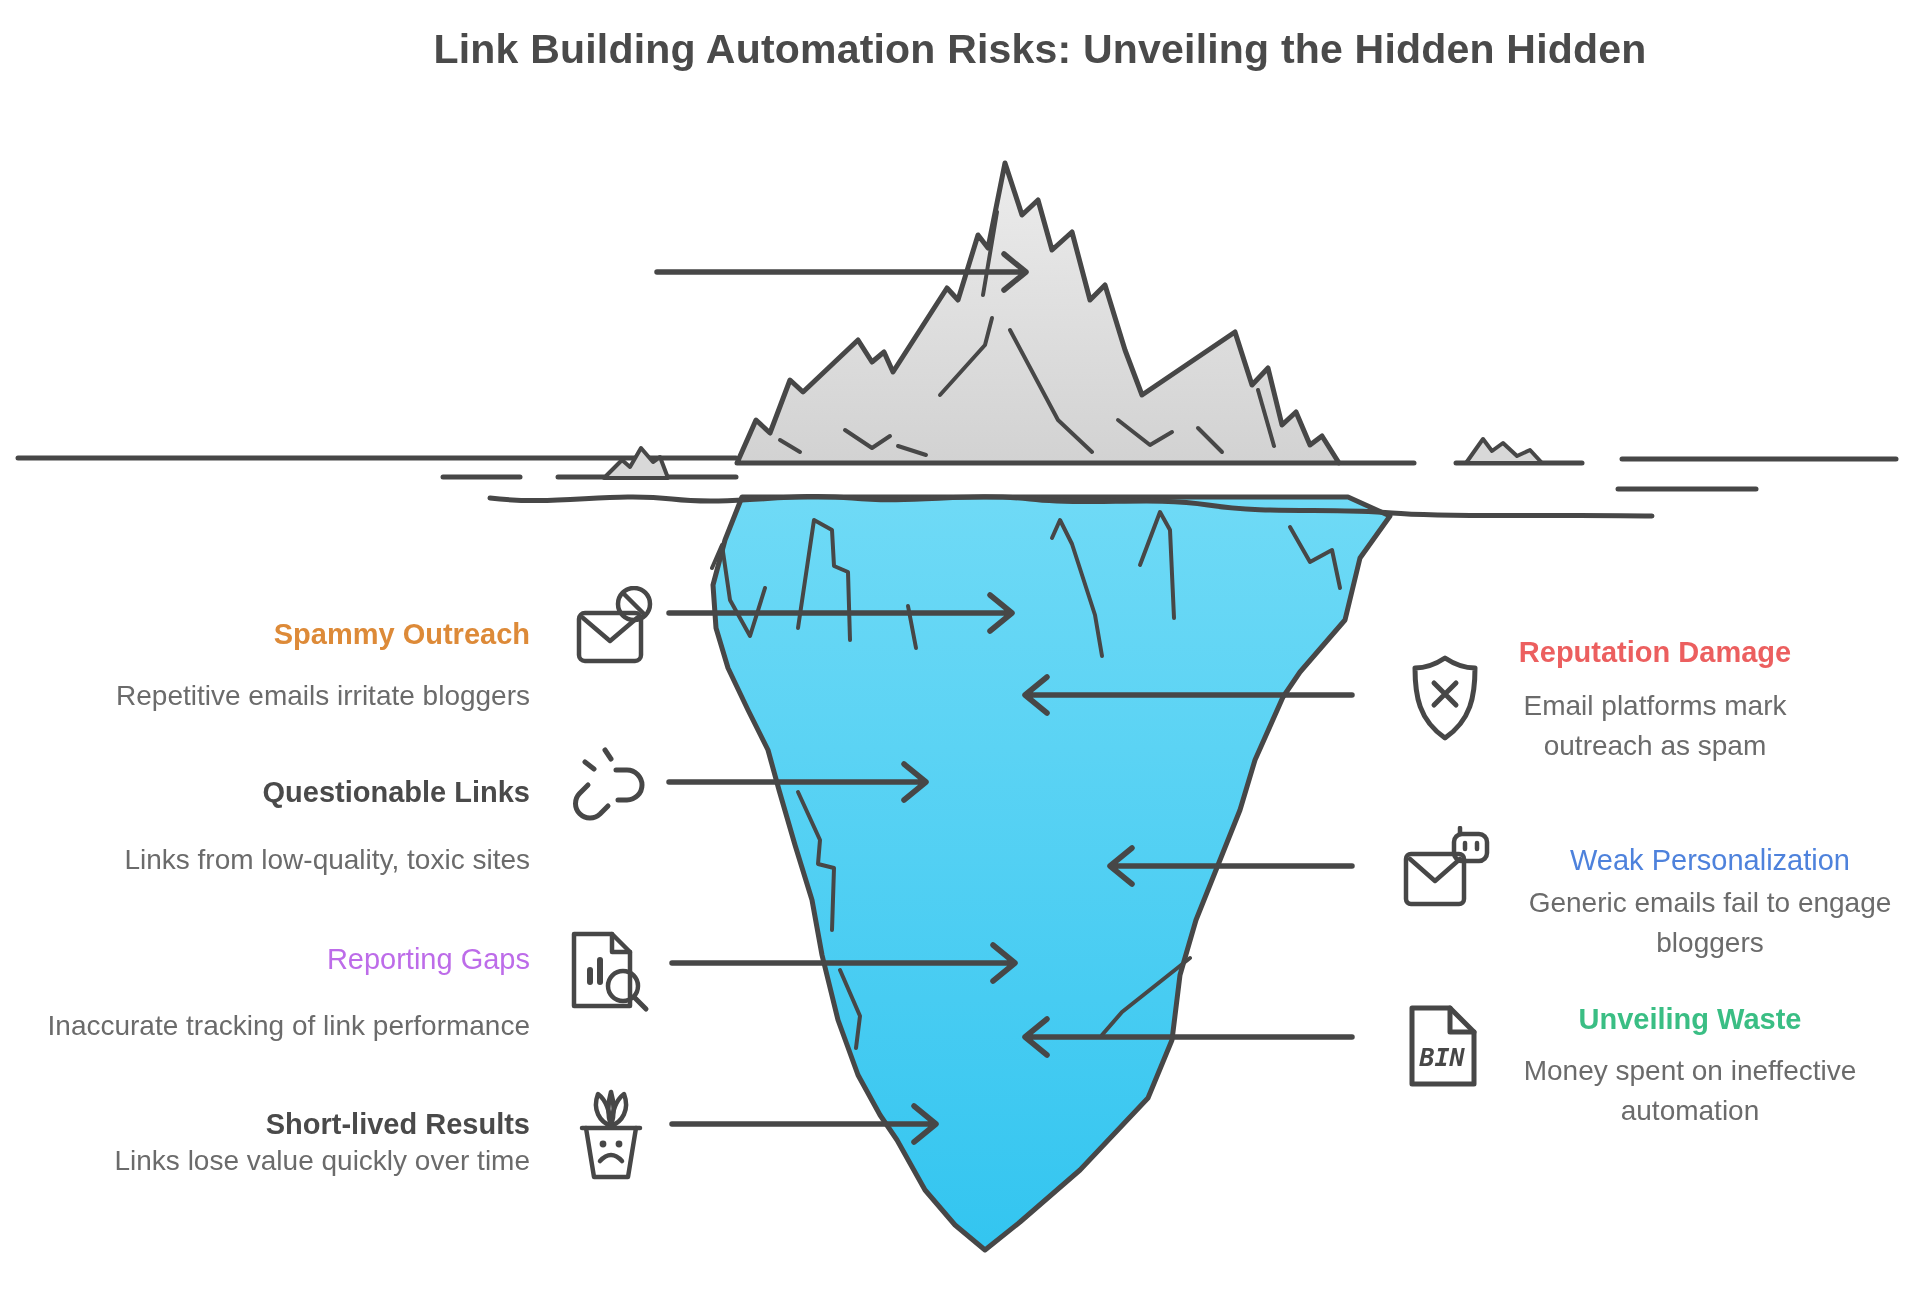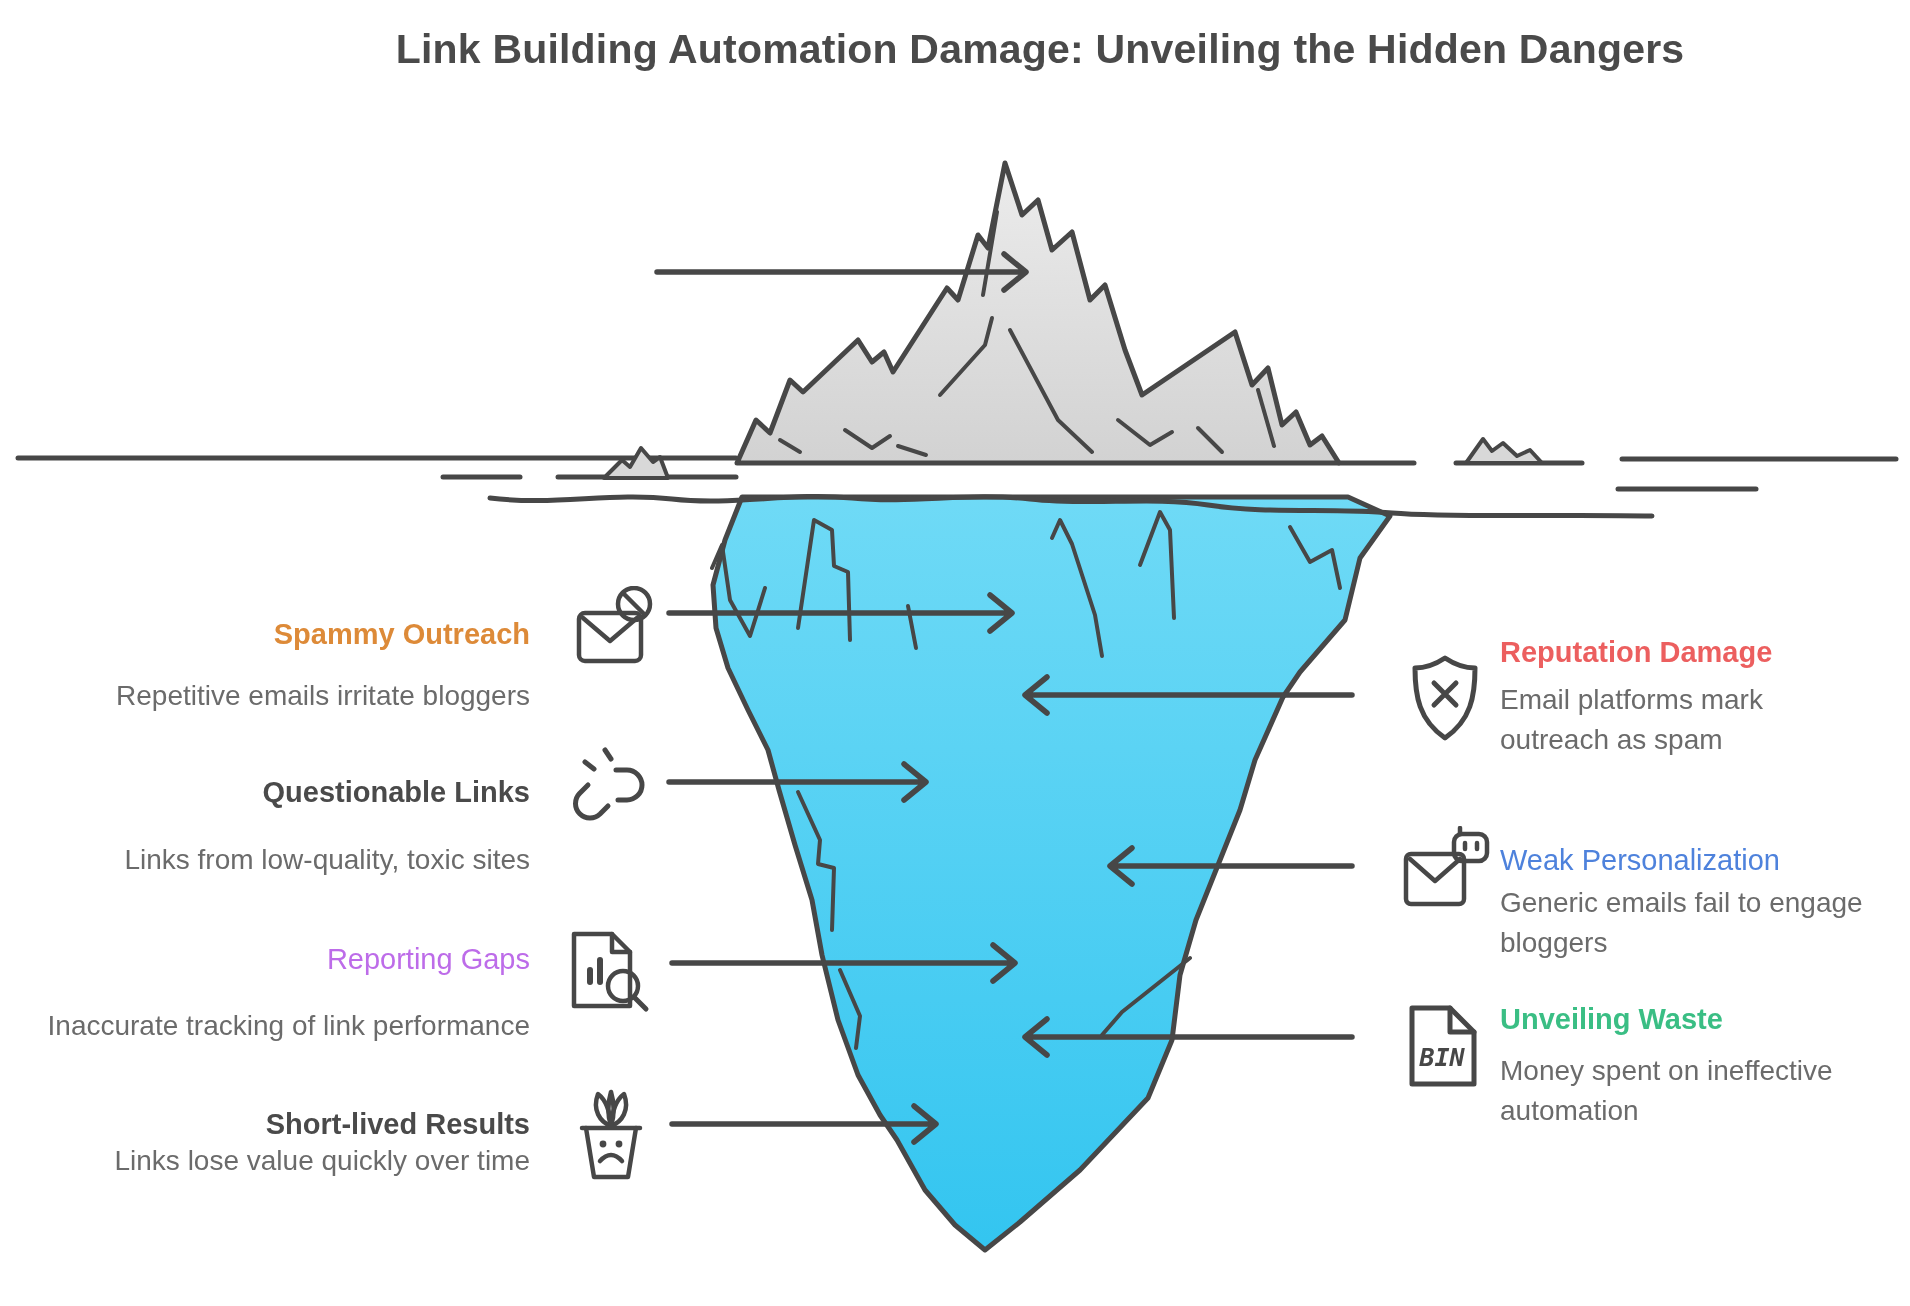--- a/index.html
+++ b/index.html
@@ -7,35 +7,35 @@
     position:relative;width:1910px;height:1306px;background:#ffffff;overflow:hidden;
     font-family:"Liberation Sans", sans-serif;
   }
   .page-title{
     position:absolute;top:26px;left:1040px;transform:translateX(-50%);
     font-size:41px;font-weight:700;color:#4a4a4a;white-space:nowrap;letter-spacing:.2px;
   }
   .scene{position:absolute;left:0;top:0;}
   .label-block{position:absolute;}
   .label-block.left{width:560px;left:-30px;text-align:right;}
-  .label-block.right{left:1500px;text-align:left;}
+  .label-block.right{left:1500px;text-align:center;}
   .label-title{font-size:29px;color:#4a4a4a;line-height:40px;white-space:nowrap;}
   .label-title.bold{font-weight:700;}
   .label-desc{font-size:28px;color:#6b6b6b;line-height:40px;}
   .label-block.left .label-desc{white-space:nowrap;}
   .icon-box{position:absolute;font-style:italic;}
   .icon-box svg{display:block;}
   .ic{stroke:#474747;fill:none;stroke-linecap:round;stroke-linejoin:round;}
 </style>
 </head>
 <body>
 
 <div class="stage">
 
-  <div class="page-title">Link Building Automation Damage: Unveiling the Hidden Dangers</div>
+  <div class="page-title">Link Building Automation Risks: Unveiling the Hidden Hidden</div>
 
   <svg class="scene" width="1910" height="1306" viewBox="0 0 1910 1306">
     <defs>
       <linearGradient id="grayGrad" x1="0" y1="0" x2="0" y2="1">
         <stop offset="0" stop-color="#ececec"></stop>
           <stop offset="1" stop-color="#d2d2d2"></stop>
       </linearGradient>
       <linearGradient id="blueGrad" x1="0" y1="0" x2="0" y2="1">
         <stop offset="0" stop-color="#6fdaf6"></stop>
           <stop offset="1" stop-color="#33c5f0"></stop>
@@ -118,21 +118,21 @@
     <div class="label-title" style="color: rgb(189, 108, 233);">Reporting Gaps</div>
     <div class="label-desc" style="margin-top:27px">Inaccurate tracking of link performance</div>
   </div>
   <div class="label-block left" style="top:1104px">
     <div class="label-title bold" style="color: rgb(74, 74, 74);">Short-lived Results</div>
     <div class="label-desc" style="margin-top:-3px">Links lose value quickly over time</div>
   </div>
 
   <div class="label-block right" style="top:632px">
     <div class="label-title bold" style="color: rgb(236, 95, 95);">Reputation Damage</div>
-    <div class="label-desc" style="margin-top:8px;width:310px">Email platforms mark outreach as spam</div>
+    <div class="label-desc" style="margin-top:14px;width:310px">Email platforms mark outreach as spam</div>
   </div>
   <div class="label-block right" style="top:840px">
     <div class="label-title" style="color: rgb(78, 130, 220);">Weak Personalization</div>
     <div class="label-desc" style="margin-top:3px;width:420px">Generic emails fail to engage bloggers</div>
   </div>
   <div class="label-block right" style="top:999px">
     <div class="label-title bold" style="color: rgb(58, 190, 132);">Unveiling Waste</div>
     <div class="label-desc" style="margin-top:12px;width:380px">Money spent on ineffective automation</div>
   </div>
 

